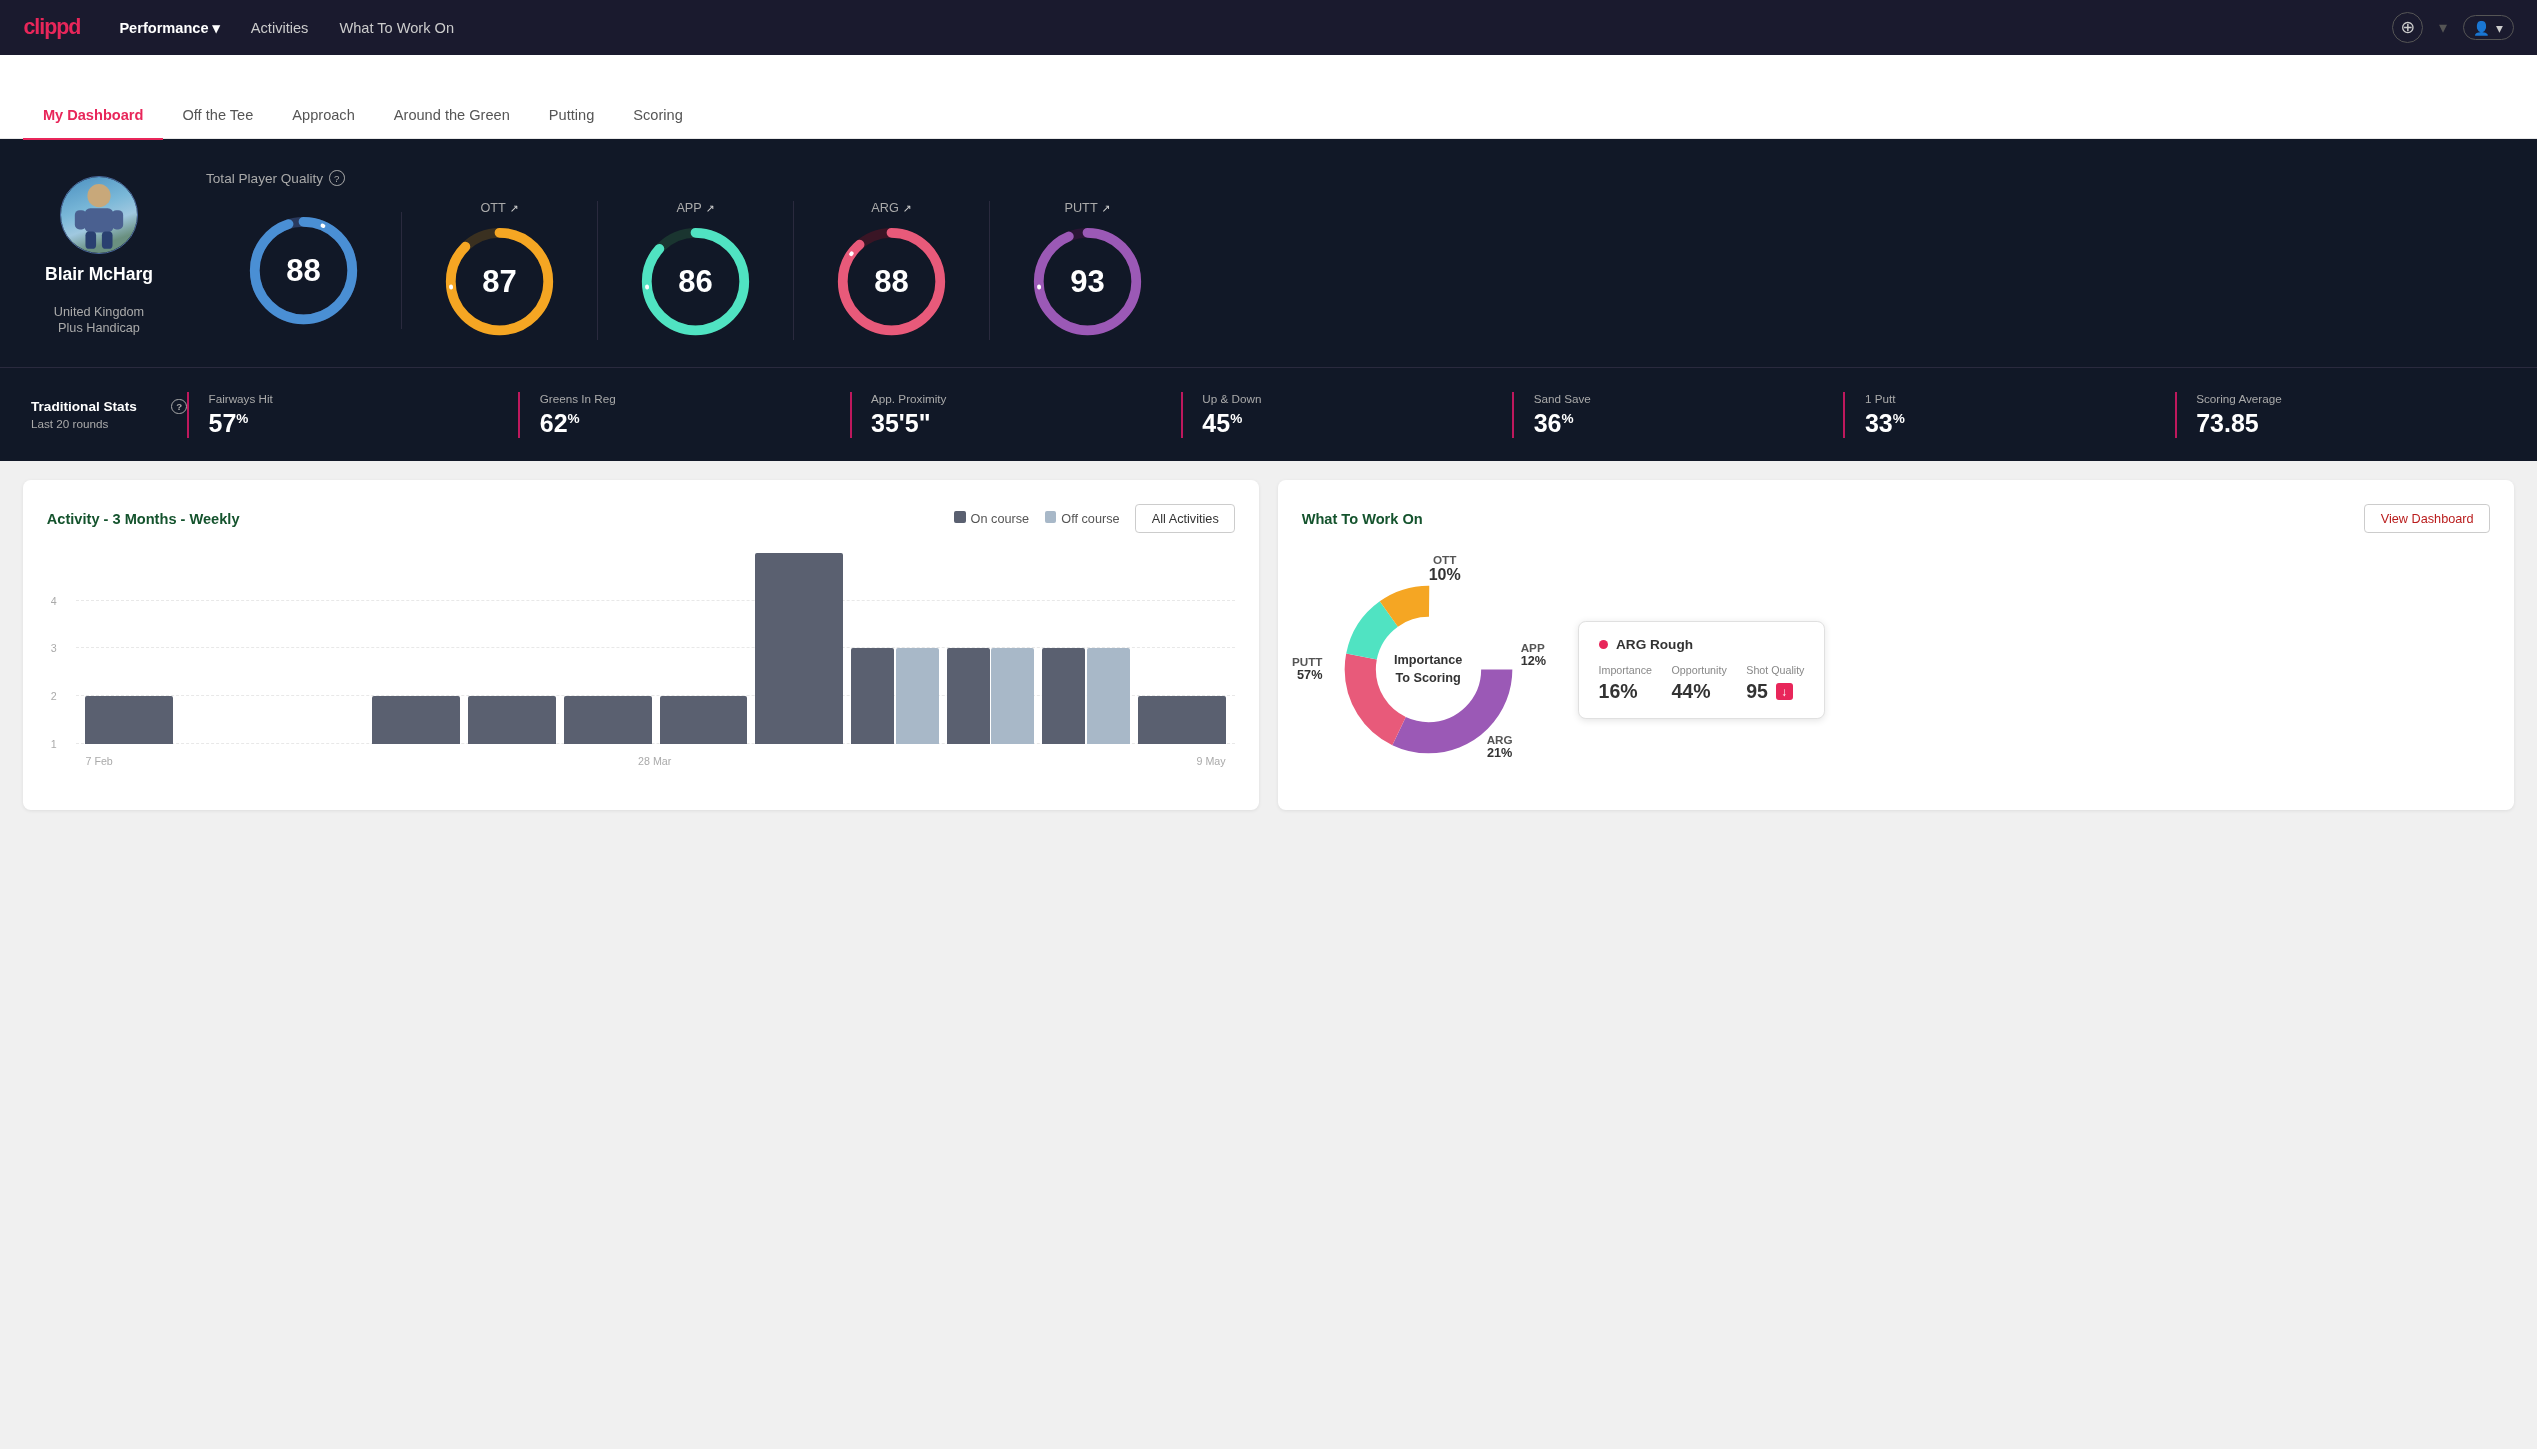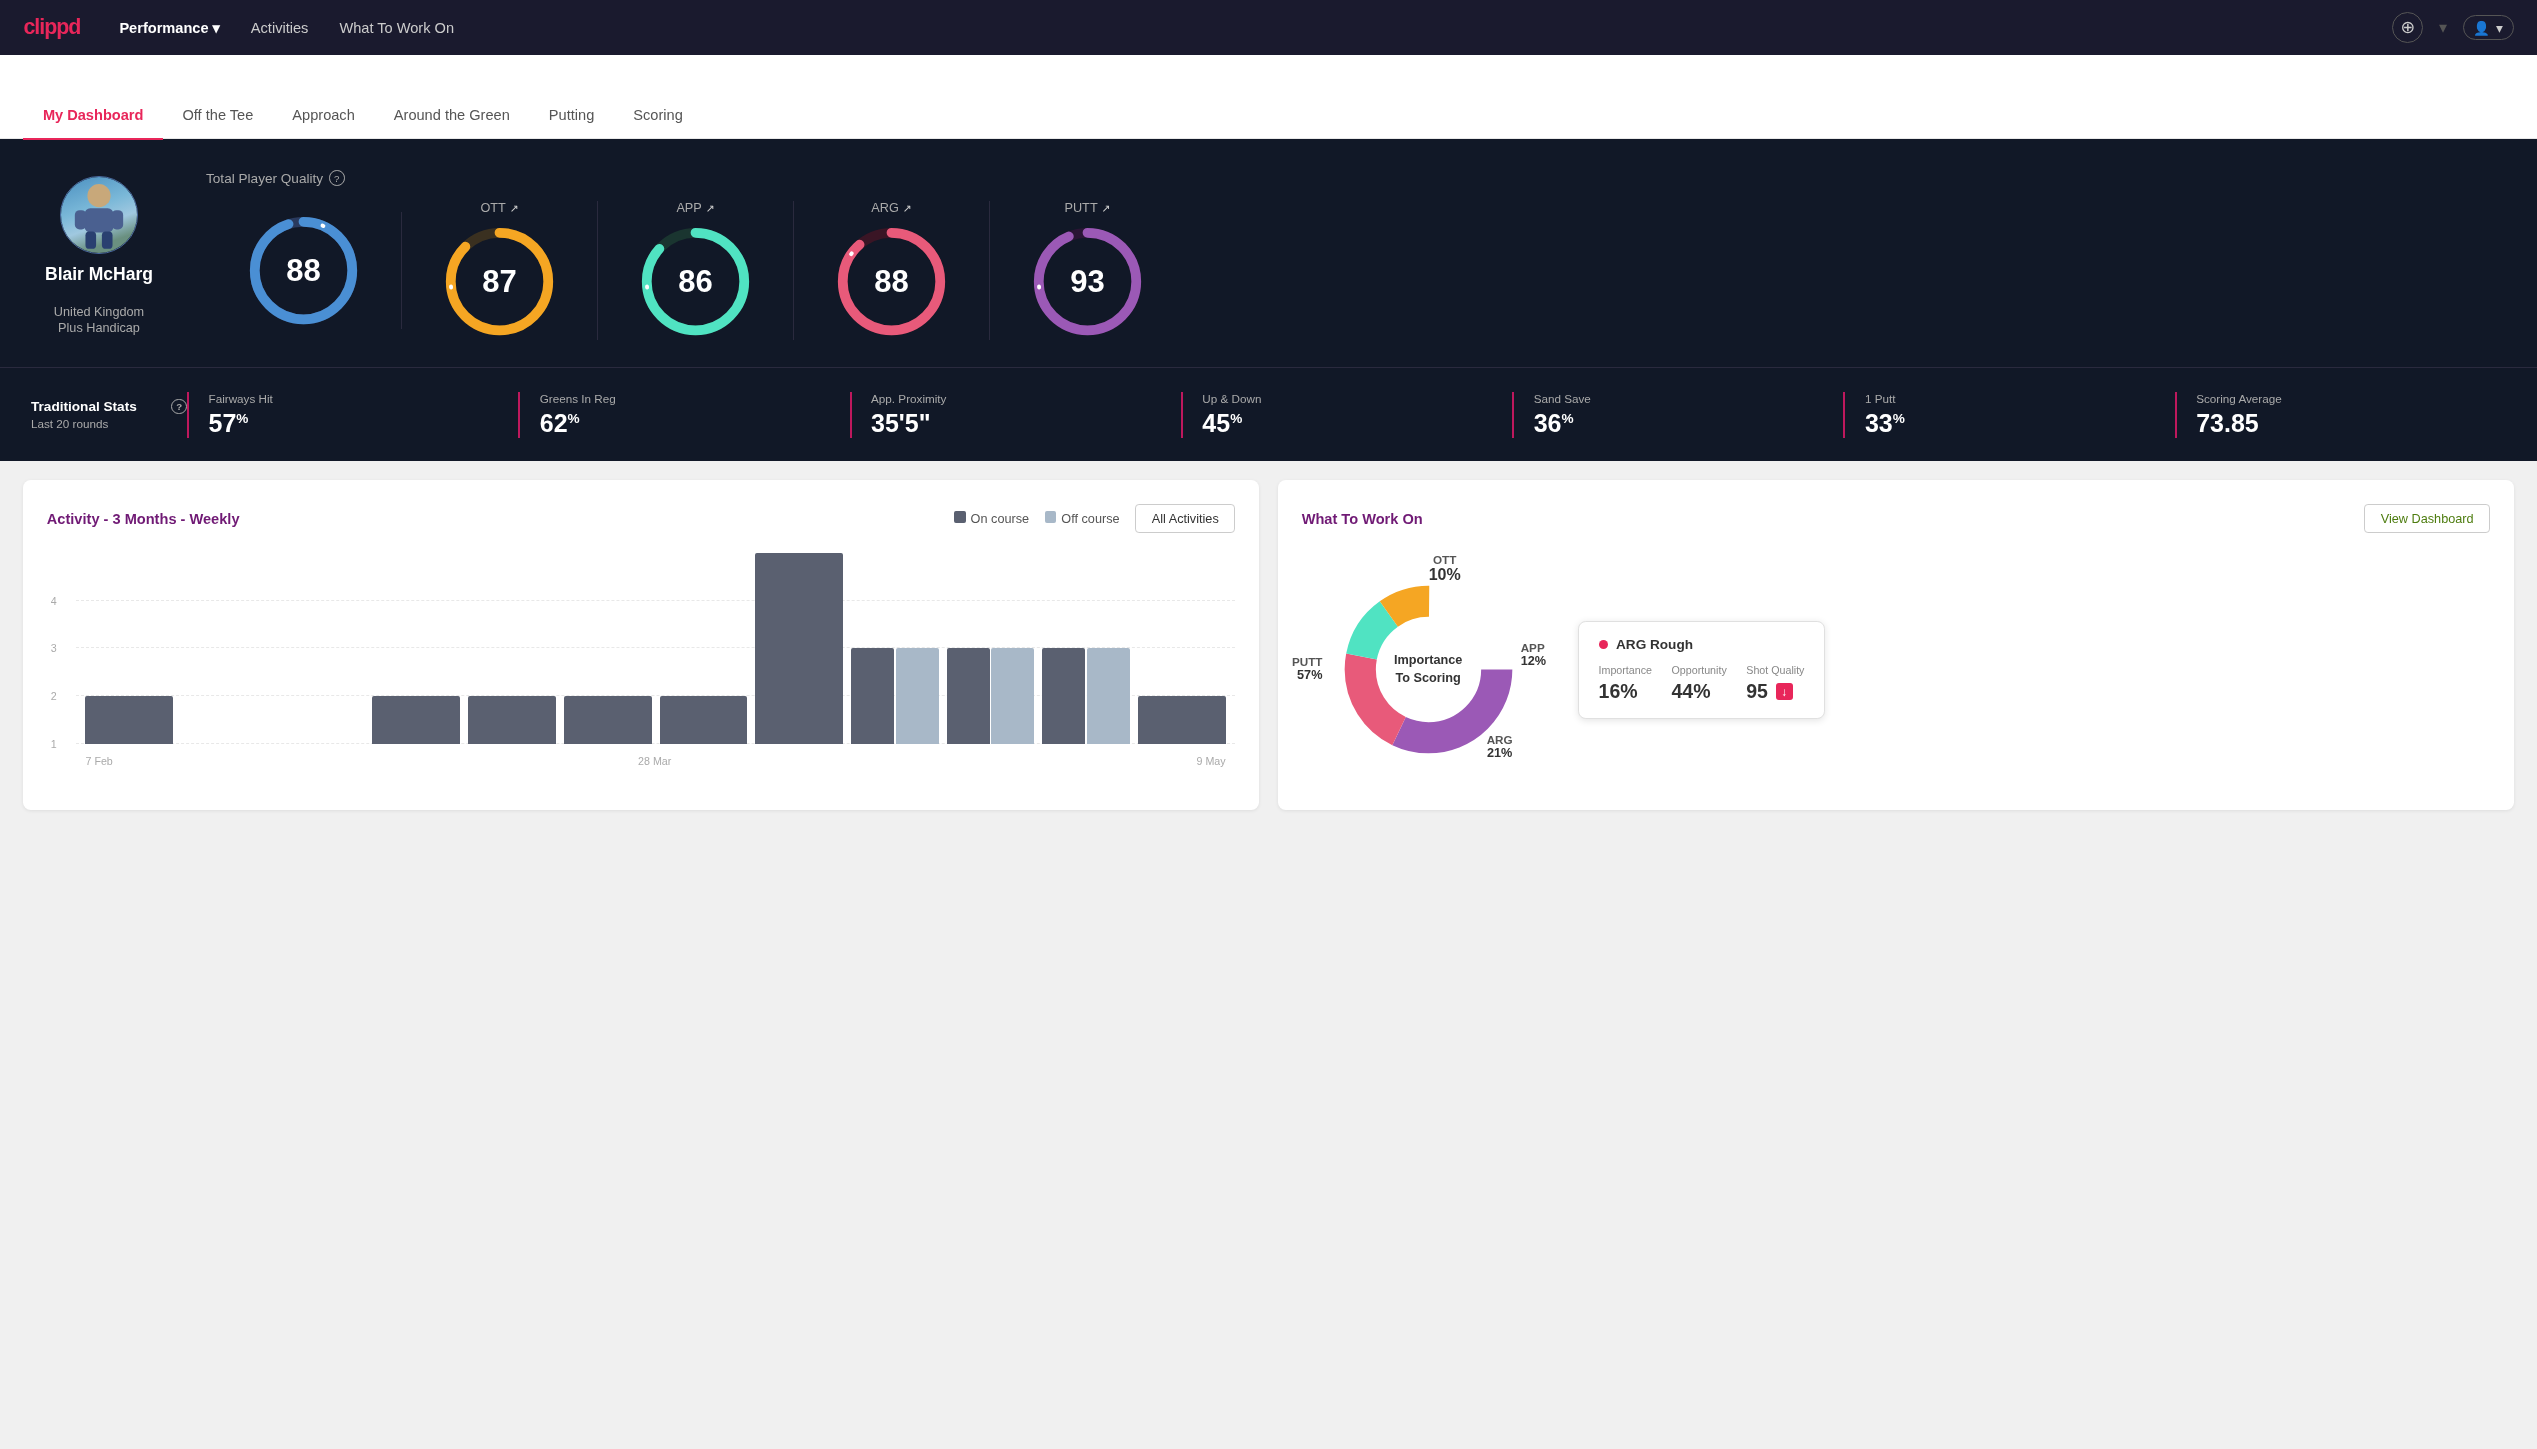--- a/index.html
+++ b/index.html
@@ -229,21 +229,21 @@
       border-radius: 7.8px;
       padding: 23.4px;
       box-shadow: 0 1px 3.9px rgba(0,0,0,0.08);
     }
     .card-header {
       display: flex;
       align-items: center;
       justify-content: space-between;
       margin-bottom: 19.5px;
     }
-    .card-title { font-size: 14.6px; font-weight: 600; color: #701a75; }
+    .card-title { font-size: 14.6px; font-weight: 600; color: #14532d; }
     .legend {
       display: flex;
       align-items: center;
       gap: 15.6px;
       font-size: 12.7px;
       color: #555;
     }
     .legend-dot {
       width: 11.7px;
       height: 11.7px;
@@ -329,21 +329,21 @@
       padding: 23.4px;
       box-shadow: 0 1px 3.9px rgba(0,0,0,0.08);
     }
     .view-dashboard-btn {
       border: 1.5px solid #ccc;
       background: #fff;
       border-radius: 3.9px;
       padding: 6.8px 15.6px;
       font-size: 12.7px;
       cursor: pointer;
-      color: #4d7c0f;
+      color: #b91c1c;
     }
     .wtwo-content {
       display: flex;
       align-items: center;
       gap: 23.4px;
       margin-top: 9.7px;
     }
 
     
     .tooltip-card {

